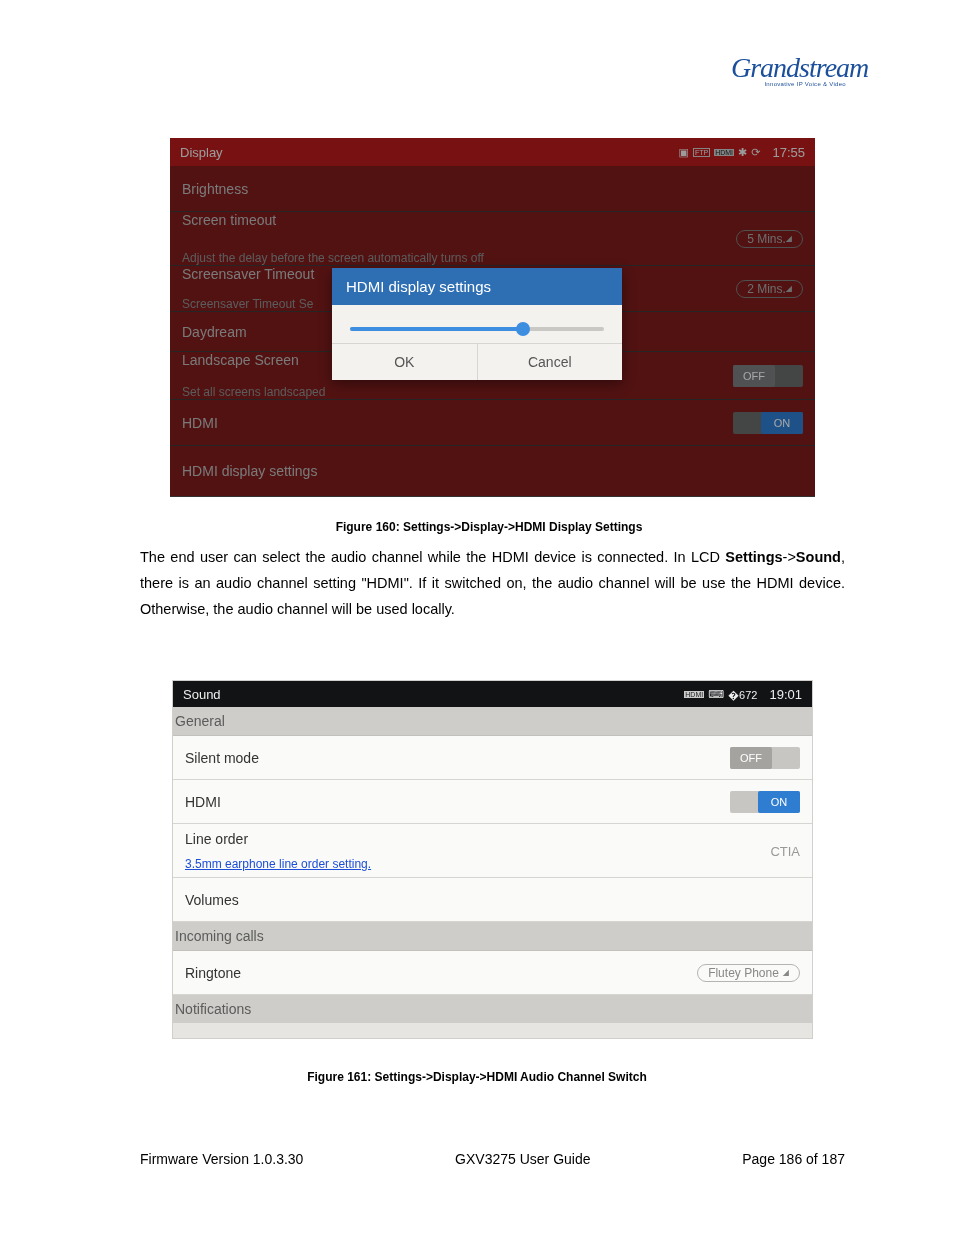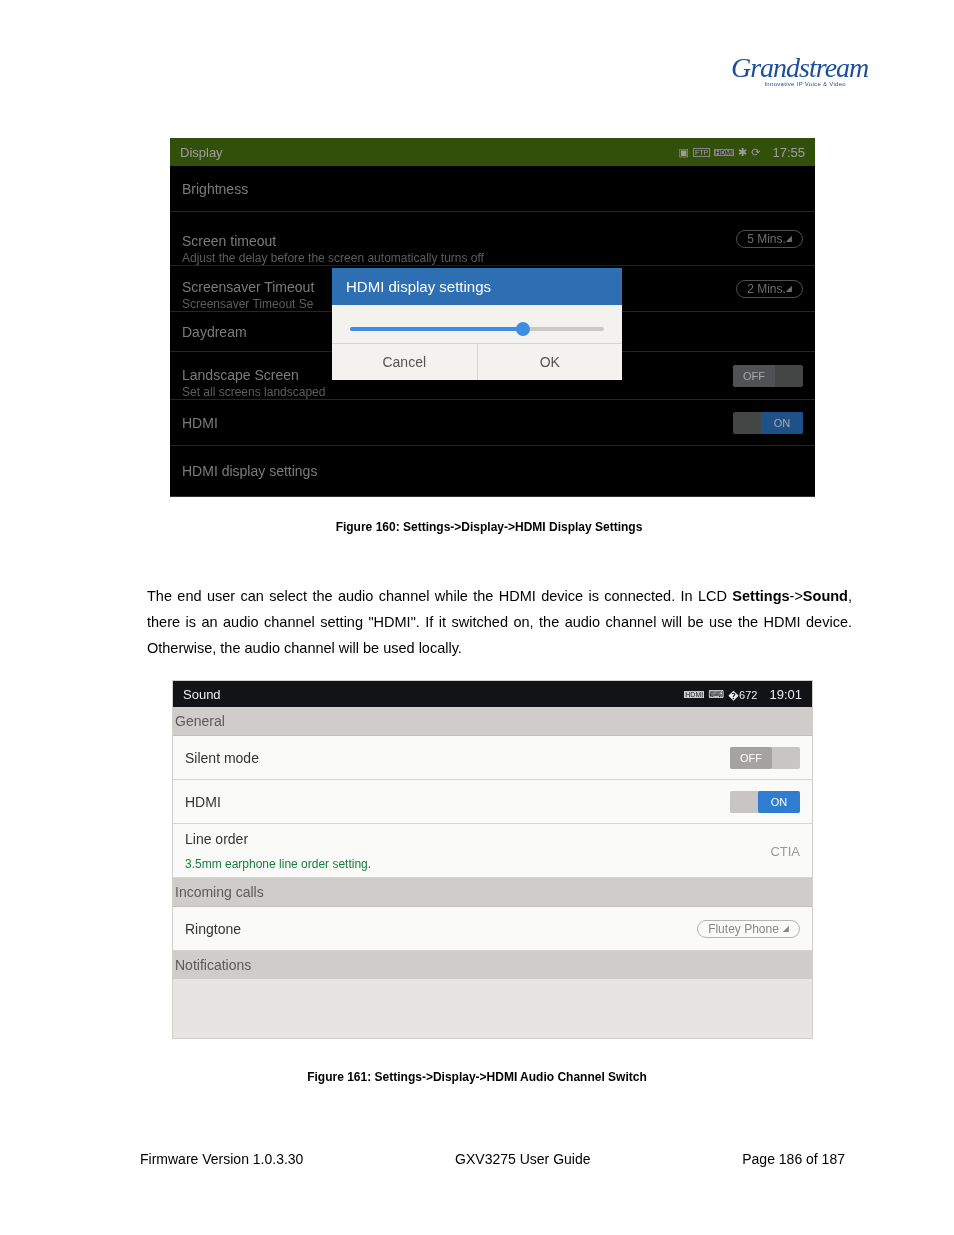--- a/index.html
+++ b/index.html
@@ -40,43 +40,43 @@
     position: absolute;
     left: 170px;
     top: 138px;
     width: 645px;
     height: 359px;
     background: #4d4d4e;
     overflow: hidden;
   }
   .statusbar {
     height: 28px;
-    background: #4d7c0f;
+    background: #b91c1c;
     color: #eee;
     display: flex;
     align-items: center;
     justify-content: space-between;
     padding: 0 10px;
     font-size: 13px;
   }
   .status-icons { display: flex; align-items: center; gap: 4px; font-size: 11px; }
   .status-icons .time { font-size: 13px; margin-left: 8px; }
 
   .disp-row {
     height: 46px;
     border-bottom: 1px solid #3a3a3b;
     padding: 0 12px;
     display: flex;
     align-items: center;
     justify-content: space-between;
     color: #bcbcbd;
     font-size: 14px;
-    background: #000000;
-  }
-  .disp-row.twoline { height: 54px; flex-direction: column; align-items: flex-start; justify-content: flex-end; gap: 2px; position: relative;}
+    background: #7f1d1d;
+  }
+  .disp-row.twoline { height: 54px; flex-direction: column; align-items: flex-start; justify-content: space-between; gap: 2px; position: relative;}
   .disp-row .sub { font-size: 12px; color: #8d8e8f; }
   .disp-row .ctrl { position: absolute; right: 12px; top: 50%; transform: translateY(-50%); }
   .pill {
     display: inline-flex;
     align-items: center;
     border: 1px solid #7a7b7c;
     border-radius: 11px;
     padding: 1px 10px;
     font-size: 12px;
     color: #a8a9aa;
@@ -148,27 +148,26 @@
   .dialog-buttons div:first-child { border-right: 1px solid #d6d5d1; }
 
   .figcap { text-align: center; font-size: 12px; font-weight: bold; color: #000; }
   .figcap1 { position: absolute; top: 520px; left: 12px; width: 100%; }
   .figcap2 { position: absolute; top: 1070px; left: 0; width: 100%; }
 
   
   .bodytext {
     position: absolute;
     left: 140px;
-    top: 583px;
+    top: 544px;
     width: 705px;
     font-size: 14.5px;
     line-height: 26px;
     color: #000;
     text-align: justify;
-    margin-left: 7px;
   }
   .bodytext b { font-weight: bold; }
 
   
   .shot2 {
     position: absolute;
     left: 172px;
     top: 680px;
     width: 641px;
     height: 359px;
@@ -199,21 +198,21 @@
     padding: 0 12px;
     height: 44px;
     display: flex;
     align-items: center;
     justify-content: space-between;
     color: #333;
     font-size: 14px;
     position: relative;
   }
   .snd-row.twoline { height: 54px; flex-direction: column; align-items: flex-start; justify-content: center; gap: 10px; }
-  .snd-row .sub { font-size: 12px; color: #15803d; }
+  .snd-row .sub { font-size: 12px; color: #1d4ed8; text-decoration: underline; }
   .snd-row .ctrl { position: absolute; right: 12px; top: 50%; transform: translateY(-50%); }
   .lswitch {
     width: 70px; height: 22px;
     display: inline-block;
     position: relative;
     background: #c7c6c3;
     border-radius: 2px;
   }
   .lswitch .knob {
     position: absolute; top: 0; height: 100%; width: 42px;
@@ -309,22 +308,22 @@
   <div class="overlay"></div>
   <div class="dialog">
     <div class="dialog-title">HDMI display settings</div>
     <div class="dialog-body">
       <div class="slider">
         <div class="fill"></div>
         <div class="thumb"></div>
       </div>
     </div>
     <div class="dialog-buttons">
+      <div>OK</div>
       <div>Cancel</div>
-      <div>OK</div>
     </div>
   </div>
 </div>
 
 <div class="figcap figcap1">Figure 160: Settings-&gt;Display-&gt;HDMI Display Settings</div>
 
 <div class="bodytext">
   <span>The end user can select the audio channel while the HDMI device is connected. In LCD </span>
   <b>Settings</b><span>-&gt;</span><b>Sound</b><span>, there is an audio channel setting "HDMI". If it switched on, the audio channel will be use the HDMI device. Otherwise, the audio channel will be used locally.</span>
 </div>
@@ -352,20 +351,23 @@
     <span>HDMI</span>
     <span class="lswitch on">
       <span class="knob">ON</span>
     </span>
   </div>
   <div class="snd-row twoline">
     <span>Line order</span>
     <span class="sub">3.5mm earphone line order setting.</span>
     <span class="ctrl" style="color:#999;font-size:13px">CTIA</span>
   </div>
+  <div class="snd-row">
+    <span>Volumes</span>
+  </div>
 
   <div class="sec-head">Incoming calls</div>
 
   <div class="snd-row">
     <span>Ringtone</span>
     <span class="lpill">
       <span>Flutey Phone</span>
       <span class="tri">◢</span>
     </span>
   </div>

